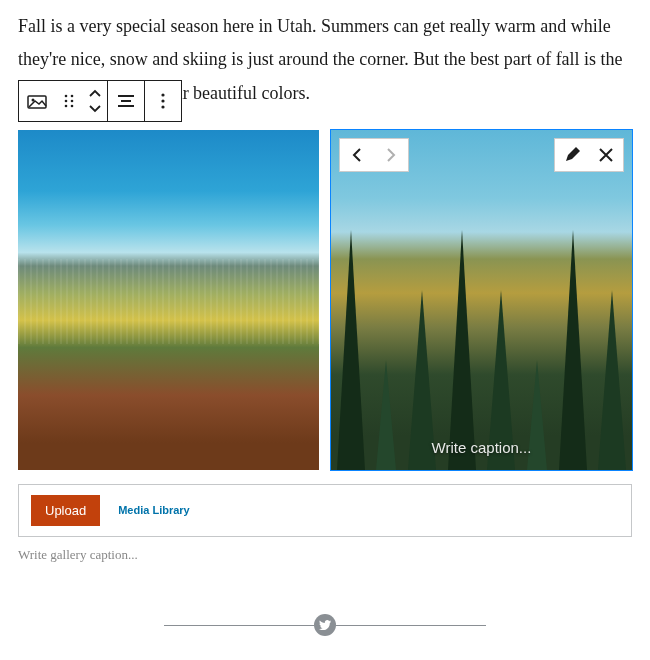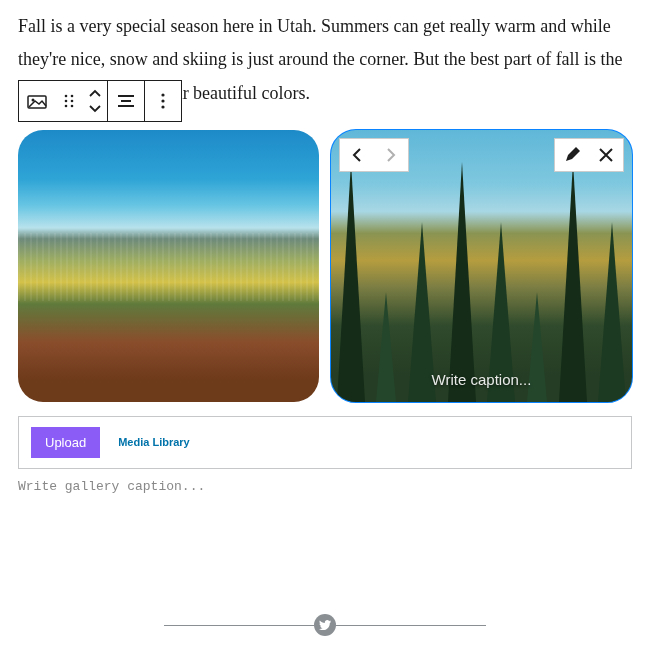--- a/index.html
+++ b/index.html
@@ -63,23 +63,22 @@
   }
   
   .gallery-wrap {
     margin-top: 20px;
     display: flex;
     gap: 12px;
   }
   .gal-item {
     position: relative;
     width: 50%;
-    height: 272px;
+    height: 340px;
     overflow: hidden;
-    border-radius: 25px;
   }
   .gal-item.selected {
     outline: 2px solid #0a84ff;
     outline-offset: -1px;
   }
   .img1 {
     width: 100%; height: 100%;
     background: linear-gradient(to bottom,
       #1d8ac8 0%, #2ea4d6 18%, #69c6e3 28%, #b8e2ec 36%,
       #6d8a7b 40%, #9fae62 48%, #d4c24a 56%,
@@ -142,38 +141,38 @@
   .appender {
     margin: 14px 0 6px 0;
     border: 1px solid #c5c7c9;
     padding: 10px 12px;
     display: flex;
     align-items: center;
     gap: 18px;
     font-family: -apple-system, BlinkMacSystemFont, "Segoe UI", sans-serif;
   }
   .btn-primary {
-    background: #8b5cf6;
+    background: #c2410c;
     color: #fff;
     border: none;
     padding: 8px 14px;
     font-size: 13px;
     cursor: pointer;
   }
   .btn-link {
     background: none;
     border: none;
     color: #0073aa;
     font-size: 11px;
     font-weight: 600;
     cursor: pointer;
   }
   
   .gal-caption {
-    font-family: Liberation Mono, monospace;
+    font-family: Liberation Serif, serif;
     font-size: 13px;
     color: #888;
     padding: 4px 0 0 0;
   }
   
   .share {
     position: absolute;
     bottom: 24px;
     left: 50%;
     transform: translateX(-50%);

